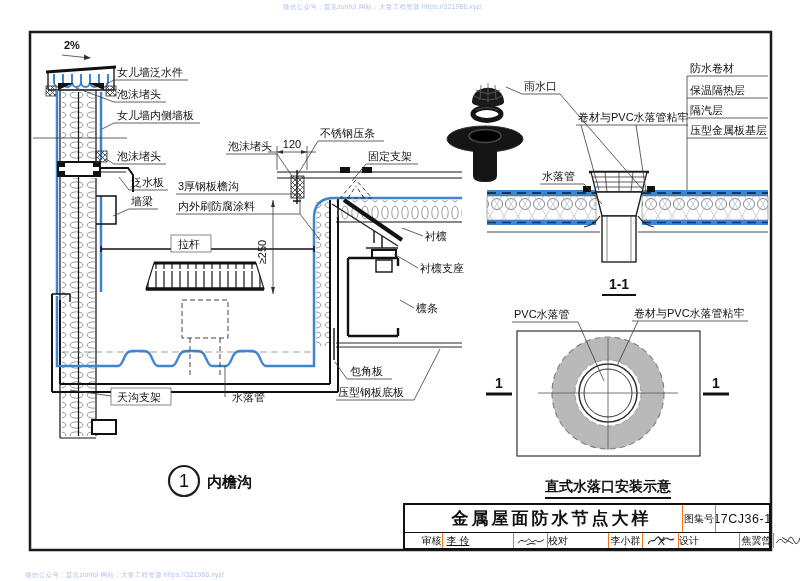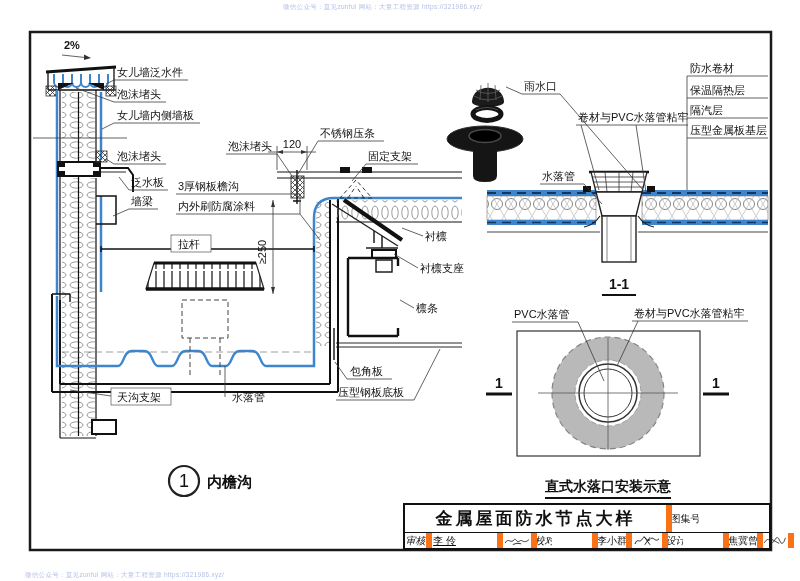--- a/index.html
+++ b/index.html
@@ -12,27 +12,27 @@
   svg.draw text{font-family:"Liberation Sans",sans-serif;fill:#111;}
   .lbl{font-size:11px;}
   .ld{stroke:#3a3a3a;stroke-width:0.8;fill:none;}
   .blk{stroke:#111;fill:none;}
   
   .tb{position:absolute;left:403px;top:503px;width:368px;height:47px;border:2px solid #111;
       box-sizing:border-box;display:flex;flex-direction:column;background:#fff;}
   .tb-row{display:flex;min-height:0;}
   .tb-row1{height:27px;flex:none;border-bottom:1px solid #111;}
   .tb-row2{flex:1;}
-  .tb-cell{border-left:6px solid #f97316;display:flex;align-items:center;justify-content:center;
+  .tb-cell{border-left:1px solid #f97316;display:flex;align-items:center;justify-content:center;
            font-size:10px;color:#111;overflow:hidden;white-space:nowrap;box-sizing:border-box;}
-  .tb-cell:first-child{border-left:none;}
+  .tb-cell:first-child{border-left:none;margin-left:16px;}
   .tb-title{flex:none;width:261px;font-size:17px;font-weight:700;letter-spacing:3px;}
   .tb-atlas-label{flex:none;width:33px;font-size:10px;}
   .tb-atlas-no{flex:1;font-size:12.5px;letter-spacing:.5px;}
-  .w21{flex:none;width:21px;font-style:italic;} .w31{flex:none;width:31px;text-decoration:underline;} .w34{flex:none;width:34px;margin-left:40px;}
+  .w21{flex:none;width:21px;} .w31{flex:none;width:31px;text-decoration:underline;} .w34{flex:none;width:34px;margin-left:40px;}
   .w36{flex:none;width:36px;} .w33{flex:none;width:33px;}
   .sig svg{display:block;}
   .fx1{flex:1;font-size:12px;margin-top:14px;}
 </style>
 </head>
 <body>
 
 <div class="page">
 
   <div class="wm wm-top">微信公众号：直见zunful  网站：大量工程资源 https://321986.xyz/</div>
@@ -270,20 +270,21 @@
 
       <text x="608" y="491" text-anchor="middle" font-size="14" font-weight="bold">直式水落口安装示意</text>
       <path d="M545,498 H671" stroke="#111" stroke-width="2"></path>
     </g>
   </svg>
 
   <div class="tb">
     <div class="tb-row tb-row1">
       <div class="tb-cell tb-title">金属屋面防水节点大样</div>
       <div class="tb-cell tb-atlas-label">图集号</div>
+      <div class="tb-cell tb-atlas-no">17CJ36-1</div>
     </div>
     <div class="tb-row tb-row2">
       <div class="tb-cell w21">审核</div>
       <div class="tb-cell w31">李 伶</div>
       <div class="tb-cell w34 sig">
         <svg width="30" height="14" viewBox="0 0 40 16">
             <path d="M3,11 C8,2 11,13 16,6 C18,3 20,12 24,8 C27,5 30,13 37,6 M14,13 q6,-3 12,-1" stroke="#222" stroke-width="1.3" fill="none"></path>
           </svg>
       </div>
       <div class="tb-cell w21">校对</div>

